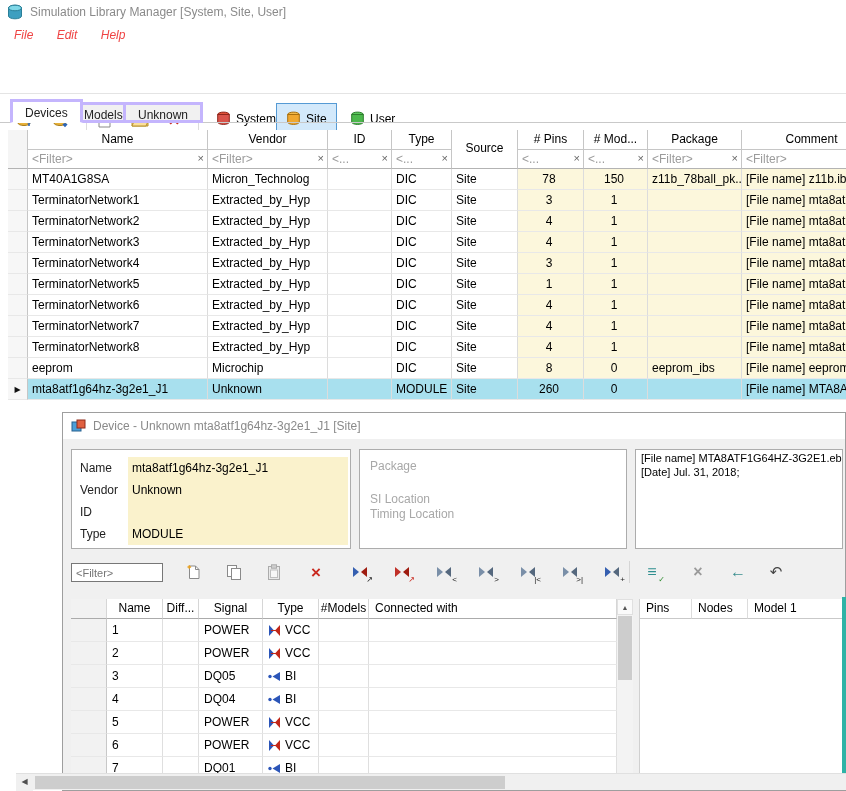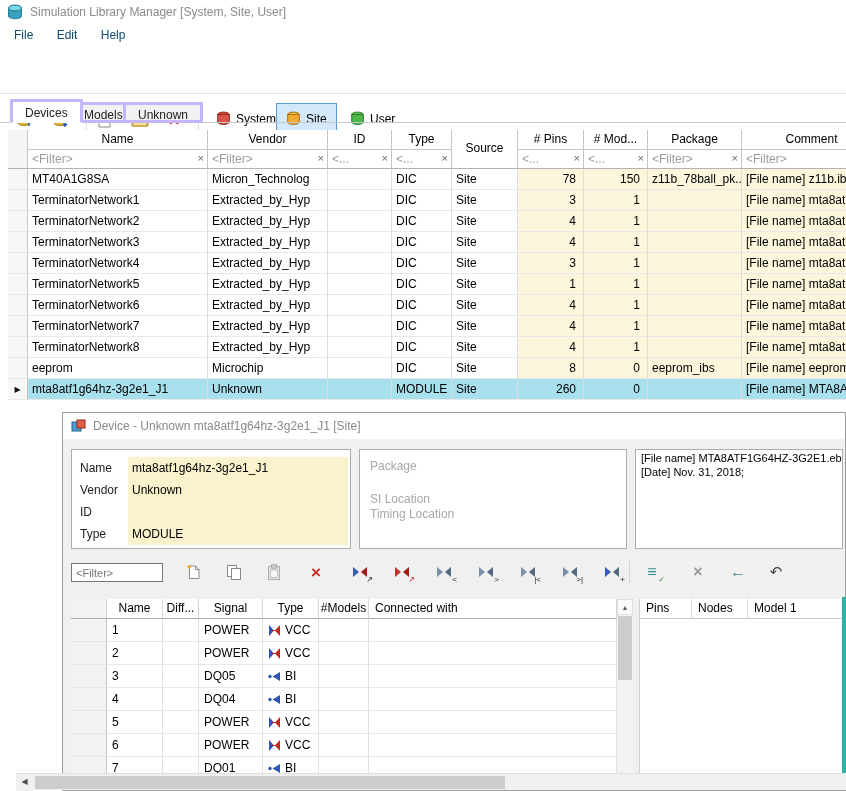--- a/index.html
+++ b/index.html
@@ -5,21 +5,21 @@
   * { margin:0; padding:0; box-sizing:border-box; }
   body { font-family:"Liberation Sans", sans-serif; }
   #ui { position:relative; width:846px; height:791px; background:#ffffff; overflow:hidden;
         font-size:12px; color:#000; }
   .abs { position:absolute; }
 
   
   .titlebar { position:absolute; left:0; top:0; width:846px; height:24px; background:#fff; }
   .title-text { position:absolute; left:30px; top:5px; color:#8a8a8a; white-space:nowrap; }
   .menubar { position:absolute; left:0; top:24px; width:846px; height:24px; background:#fff; }
-  .menu-item { display:inline-block; padding:4px 10px; color:#0c4a6e; }
+  .menu-item { display:inline-block; padding:4px 10px; color:#ef4444;font-style:italic; }
   .toolbar { position:absolute; left:0; top:48px; width:846px; height:46px; background:#fff;
              border-bottom:1px solid #E4E4E4; }
   .tbtn { position:absolute; top:57px; width:28px; height:28px; display:flex; align-items:center;
           justify-content:center; }
   .tsep { position:absolute; top:56px; width:1px; height:30px; background:#DCDCDC; }
   .libbtn { position:absolute; top:55px; height:31px; display:flex; align-items:center; gap:5px;
             padding:0 9px; border:1px solid transparent; }
   .libbtn.sel { background:#D3E9FB; border:1px solid #559AD4; }
   .redx { color:#C9291F; font-size:19px; font-weight:bold; line-height:1; }
 
@@ -40,21 +40,21 @@
            border-bottom:1px solid #B3B3B3; overflow:hidden; white-space:nowrap; }
   .ftxt { position:absolute; left:4px; top:2px; color:#9B9B9B; }
   .fx { position:absolute; right:3px; top:2px; color:#666; font-size:11px; }
   .corner { position:absolute; left:0; top:0; width:20px; height:39px; background:#F5F5F5;
             border-right:1px solid #C6C6C6; border-bottom:1px solid #B3B3B3; }
   #dt-body { position:absolute; left:0; top:39px; width:874px; }
   .dt-row { display:flex; width:874px; height:21px; }
   .cell { flex:none; height:21px; line-height:20px; padding:0 4px; background:#fff; overflow:hidden;
           white-space:nowrap; border-right:1px solid #DCDCDC; border-bottom:1px solid #E8E8E8; }
   .y { background:#FCF7DC; }
-  .num { text-align:right; padding-right:7px; }
+  .num { text-align:center; padding-right:7px; }
   .c-rowhdr { width:20px; padding:0; background:#F7F7F7; border-right-color:#C6C6C6; text-align:center;
               font-size:8px; line-height:21px; color:#111; }
   .c-name{width:180px}.c-vendor{width:120px}.c-id{width:64px}.c-type{width:60px}.c-source{width:66px}
   .c-pins{width:66px}.c-mods{width:64px}.c-package{width:94px}.c-comment{width:140px}
   .dt-row.sel .cell { background:#A8E0EE; }
   .dt-row.sel .c-rowhdr { background:#F7F7F7; }
 
   
   .devwin { position:absolute; left:62px; top:412px; width:784px; height:379px; background:#F0F0F0;
             border:1px solid #9E9E9E; overflow:hidden; }
@@ -401,21 +401,21 @@
     </div>
 
     <div class="panel" style="left:296px;top:36px;width:268px;height:100px">
       <span class="locitem" style="top:9px">Package</span>
       <span class="locitem" style="top:42px">SI Location</span>
       <span class="locitem" style="top:57px">Timing Location</span>
     </div>
 
     <div class="panel" style="left:572px;top:36px;width:208px;height:100px">
       <div class="cmtline">[File name] MTA8ATF1G64HZ-3G2E1.ebd; [Fil</div>
-      <div class="cmtline">[Date] Nov. 31, 2018;</div>
+      <div class="cmtline">[Date] Jul. 31, 2018;</div>
     </div>
 
     <input class="dw-filter" placeholder="&lt;Filter&gt;" style="">
     <div class="ticon" style="left:118px">
       <svg width="14" height="16" viewBox="0 0 14 16">
           <path d="M2.5 2 h6 l3.5 3.5 v9 H2.5 Z" fill="#fff" stroke="#8A8A8A"></path>
           <path d="M8.5 2 v3.5 h3.5" fill="none" stroke="#8A8A8A"></path>
           <path d="M0.5 3 h3.6 M2.3 1.2 v3.6" stroke="#E8A020" stroke-width="1.4"></path>
         </svg>
     </div>

